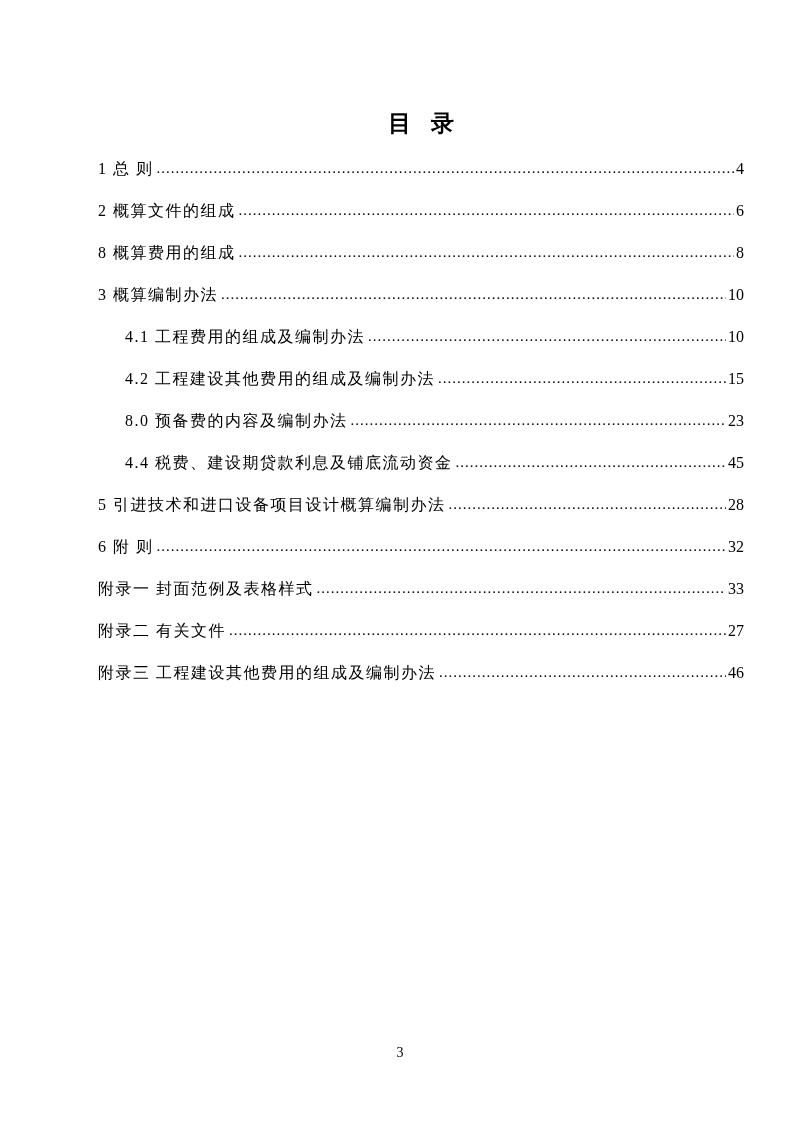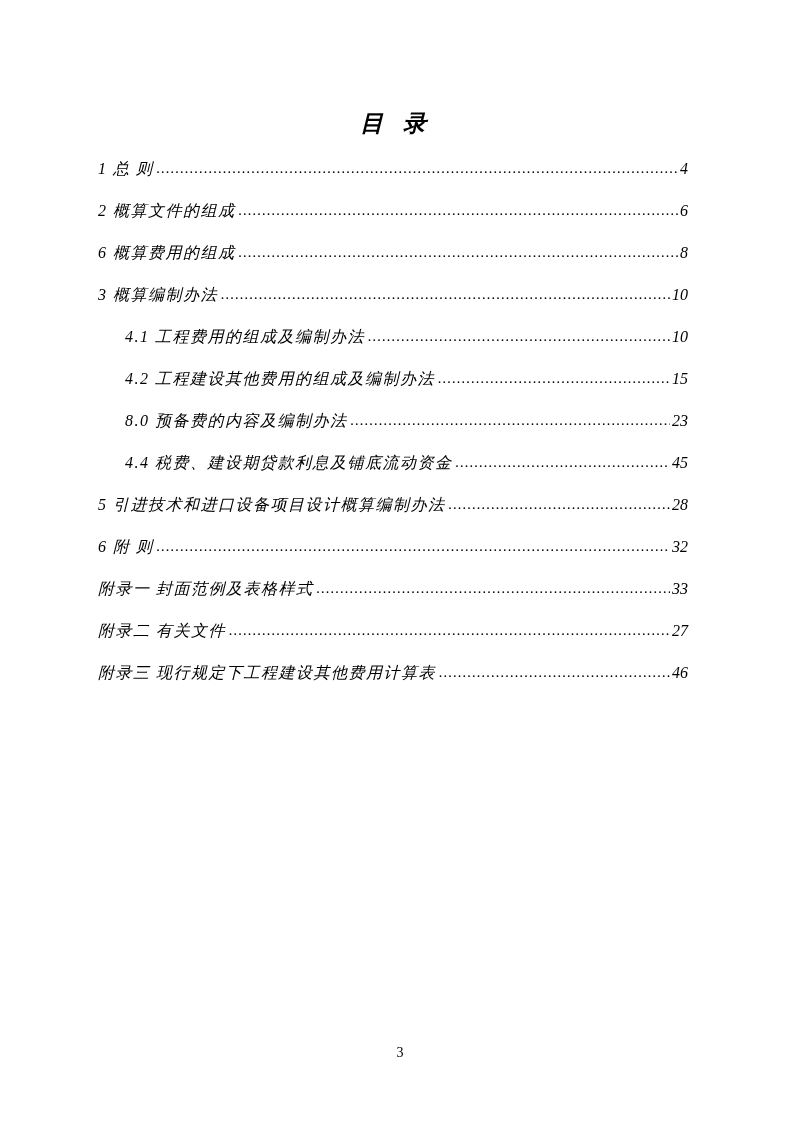--- a/index.html
+++ b/index.html
@@ -6,22 +6,21 @@
   html, body { background: #ffffff; }
   body {
     width: 800px;
     height: 1132px;
     position: relative;
     font-family: "Liberation Serif", "DejaVu Serif", serif;
     color: #000000;
     overflow: hidden;
   }
   .content {
-    padding: 0 112px 0 98px;
-    font-style: italic;
+    padding: 0 56px 0 98px;
   }
   .doc-title {
     padding-top: 108px;
     font-size: 23px;
     line-height: 32px;
     font-weight: bold;
     text-align: center;
     letter-spacing: 7px;
     text-indent: 7px; 
   }
@@ -87,21 +86,21 @@
       <span class="toc-page">4</span>
     </div>
 
     <div class="toc-row lvl1">
       <span class="toc-label">2 概算文件的组成</span>
       <span class="toc-dots"></span>
       <span class="toc-page">6</span>
     </div>
 
     <div class="toc-row lvl1">
-      <span class="toc-label">6 概算费用的组成</span>
+      <span class="toc-label">8 概算费用的组成</span>
       <span class="toc-dots"></span>
       <span class="toc-page">8</span>
     </div>
 
     <div class="toc-row lvl1">
       <span class="toc-label">3 概算编制办法</span>
       <span class="toc-dots"></span>
       <span class="toc-page">10</span>
     </div>
 
@@ -147,21 +146,21 @@
       <span class="toc-page">33</span>
     </div>
 
     <div class="toc-row lvl1">
       <span class="toc-label">附录二 有关文件</span>
       <span class="toc-dots"></span>
       <span class="toc-page">27</span>
     </div>
 
     <div class="toc-row lvl1">
-      <span class="toc-label">附录三 现行规定下工程建设其他费用计算表</span>
+      <span class="toc-label">附录三 工程建设其他费用的组成及编制办法</span>
       <span class="toc-dots"></span>
       <span class="toc-page">46</span>
     </div>
 
   </div>
 </div>
 
 <div class="page-footer">
   <span>3</span>
 </div>

